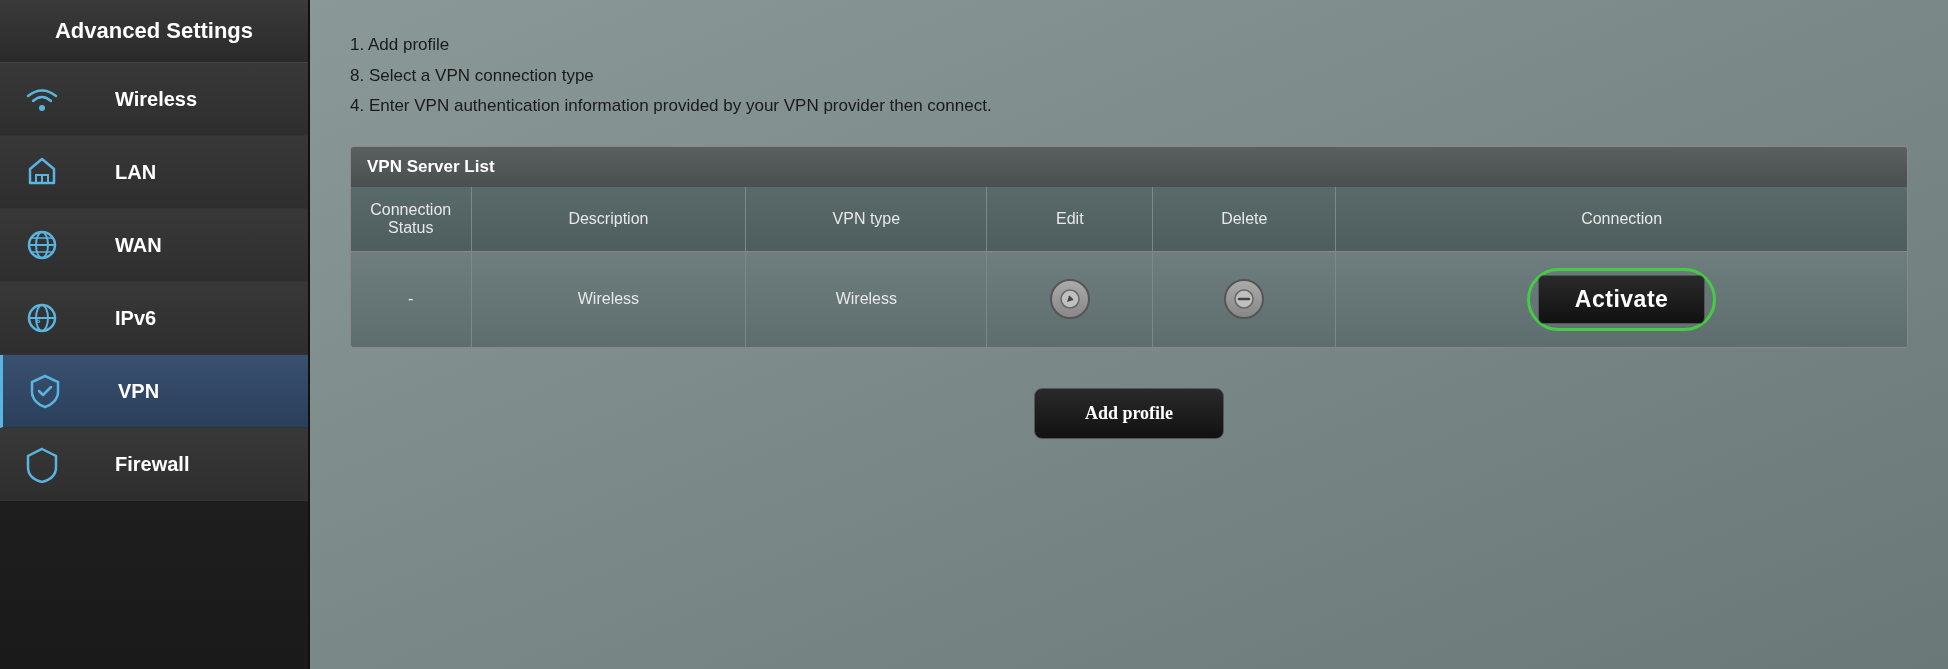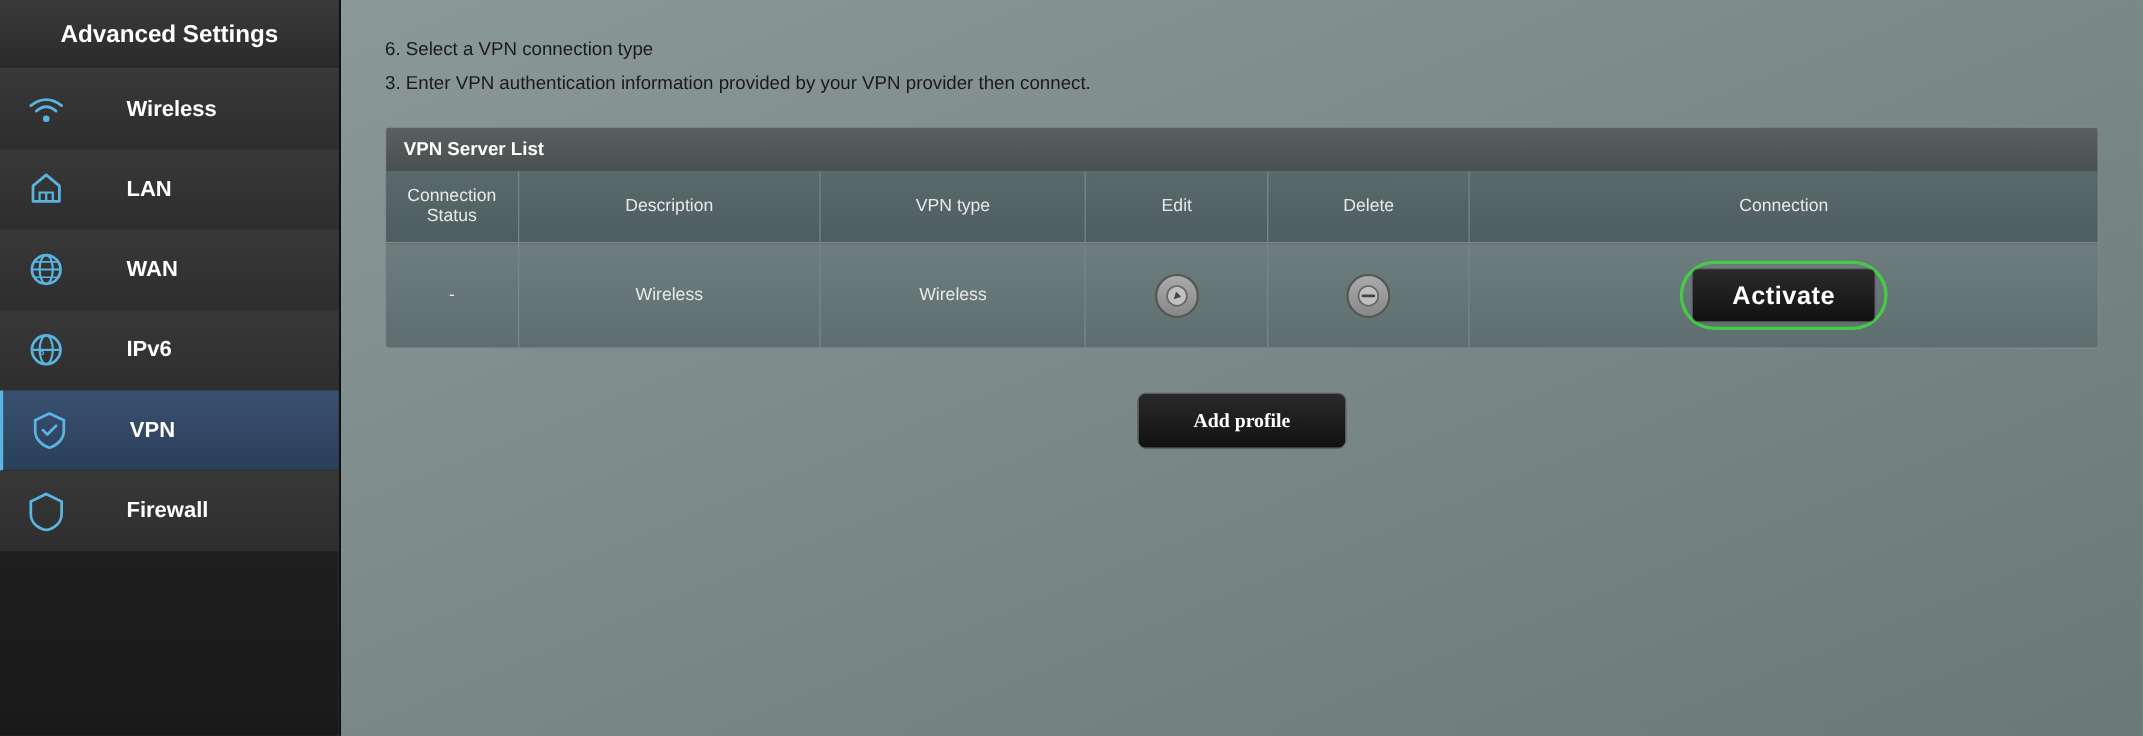--- a/index.html
+++ b/index.html
@@ -275,22 +275,23 @@
         <path d="M19 4 L33 11 L33 22 C33 30 27 35 19 37 C11 35 5 30 5 22 L5 11 Z" stroke="#5ab4e0" stroke-width="2.5" fill="none"></path>
       </svg>
     </div>
     <span class="sidebar-item-label">Firewall</span>
   </div>
 </div>
 
 <div class="main-content">
 
   <div class="instructions">
-    <p>6. Select a VPN connection type</p>
-    <p>3. Enter VPN authentication information provided by your VPN provider then connect.</p>
+    <p>1. Add profile</p>
+    <p>8. Select a VPN connection type</p>
+    <p>4. Enter VPN authentication information provided by your VPN provider then connect.</p>
   </div>
 
   <div class="vpn-server-list">
     <div class="vpn-table-header-row">
       <span>VPN Server List</span>
     </div>
     <table class="vpn-table">
       <thead>
         <tr>
           <th class="connection-status-th" style="white-space:pre-line;">Connection

